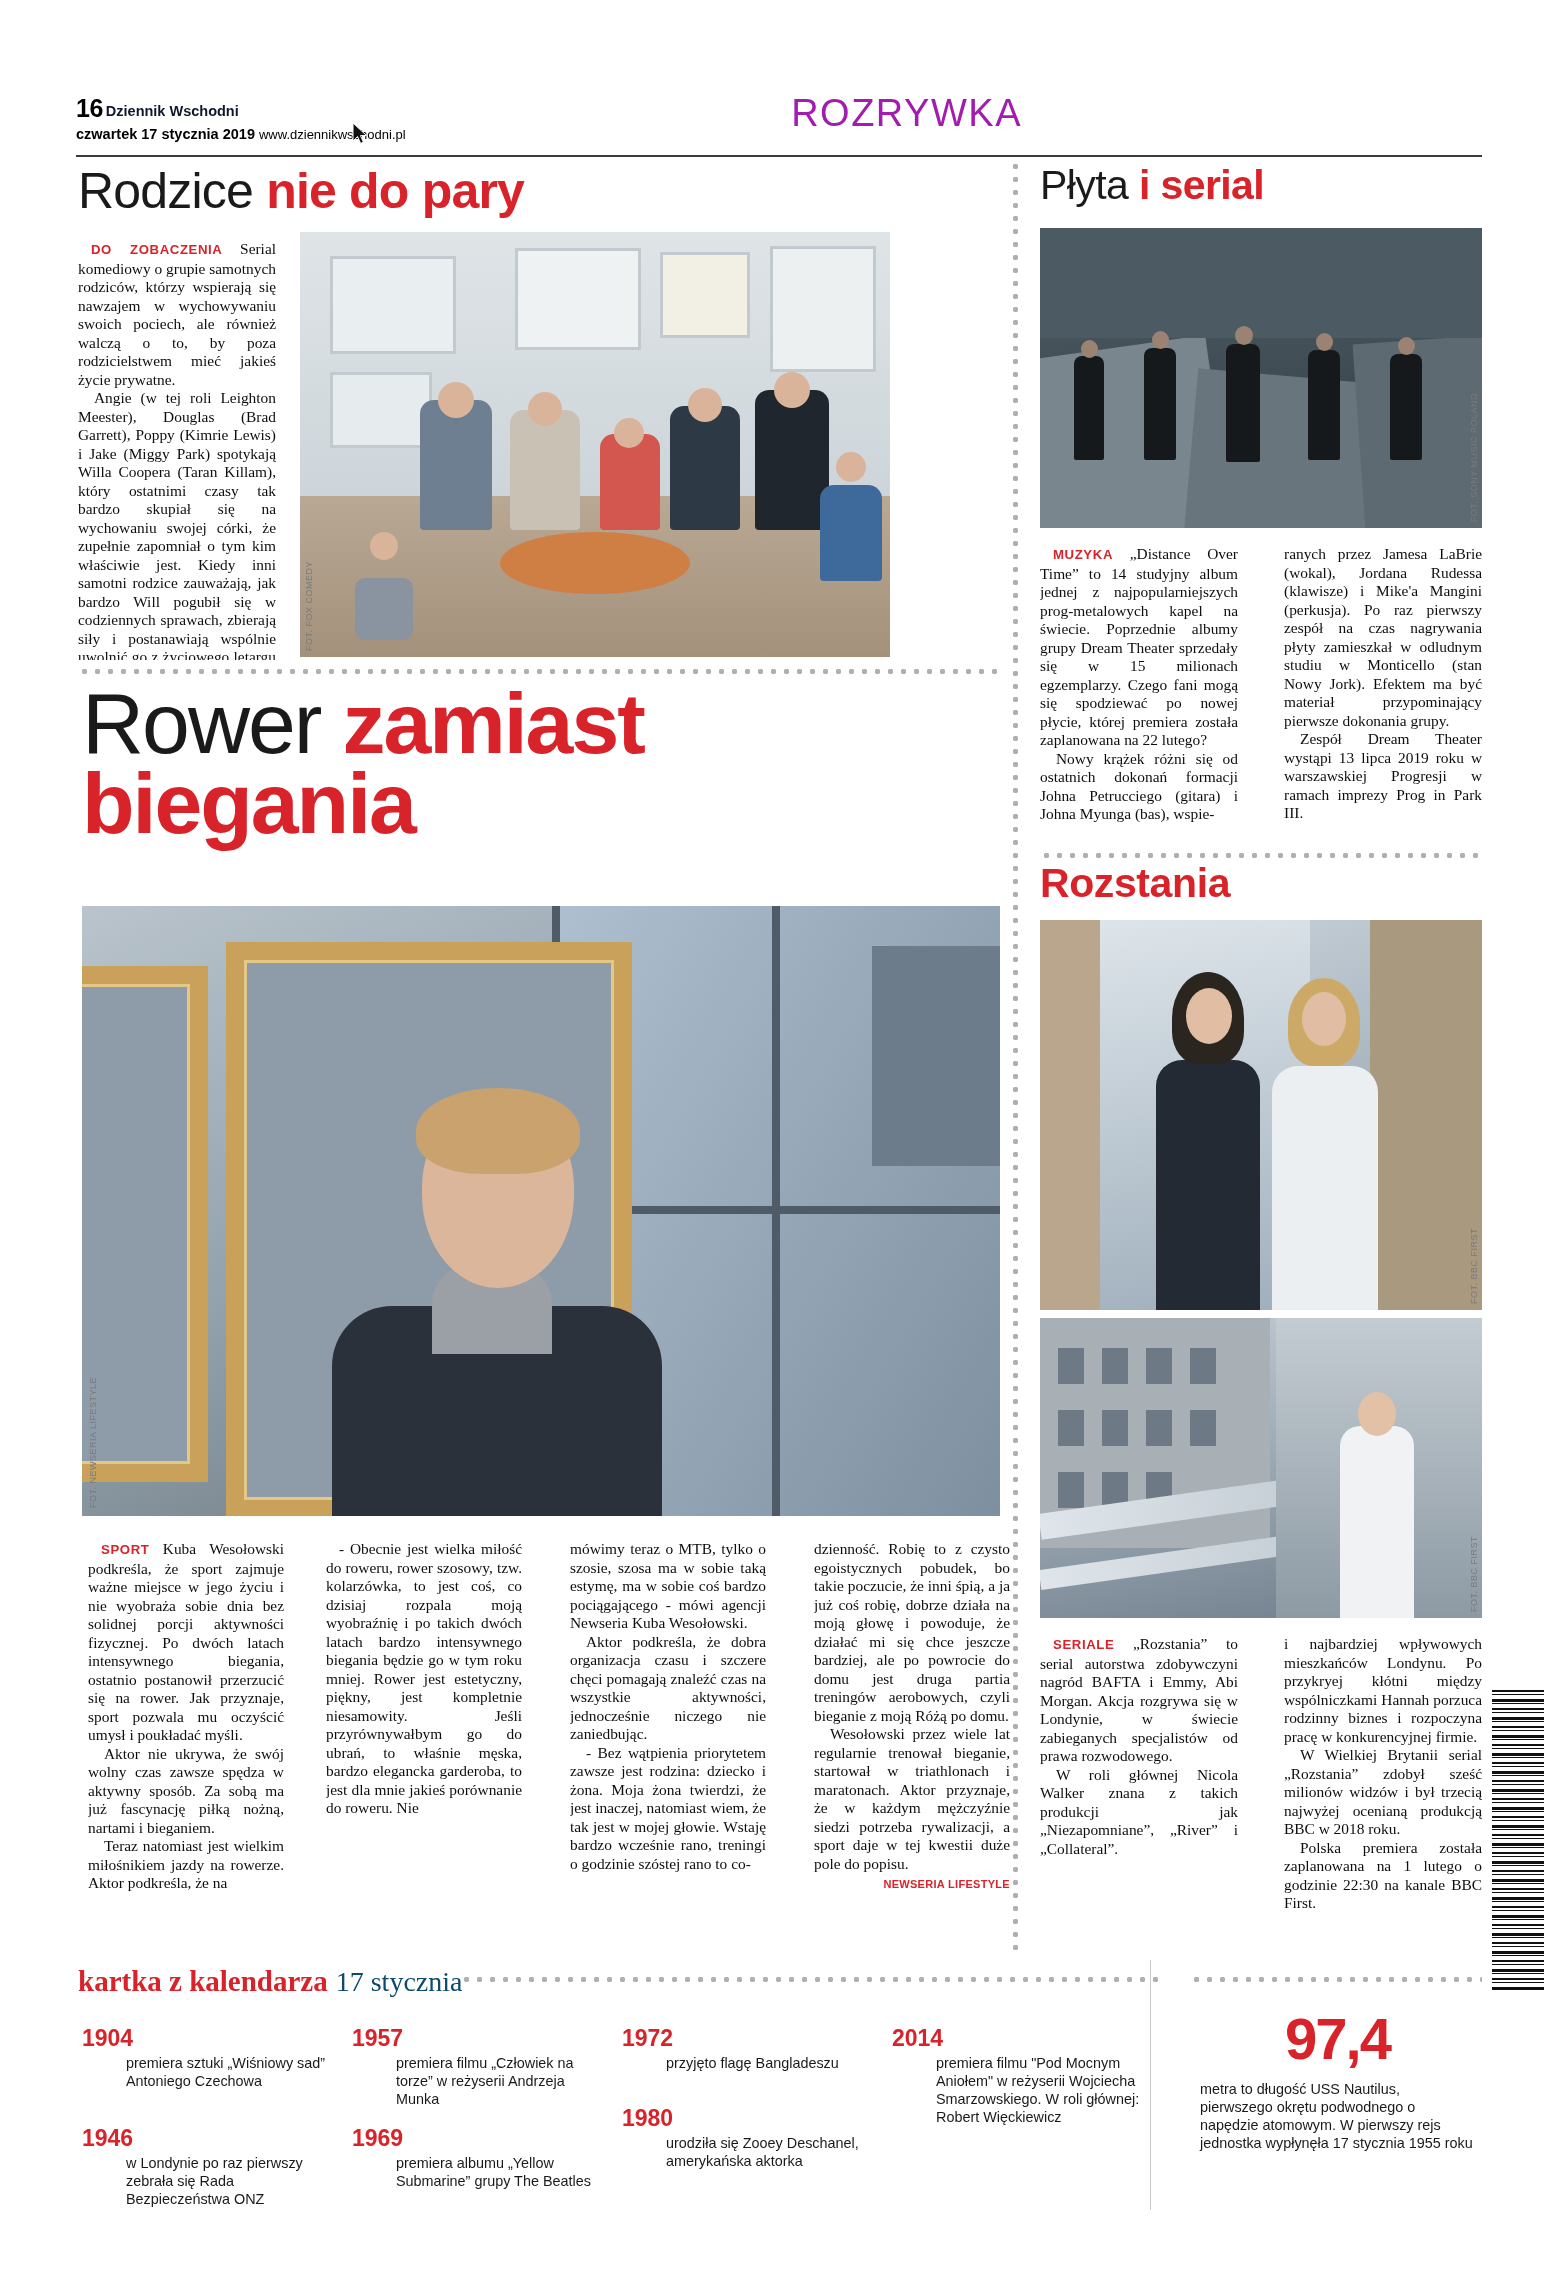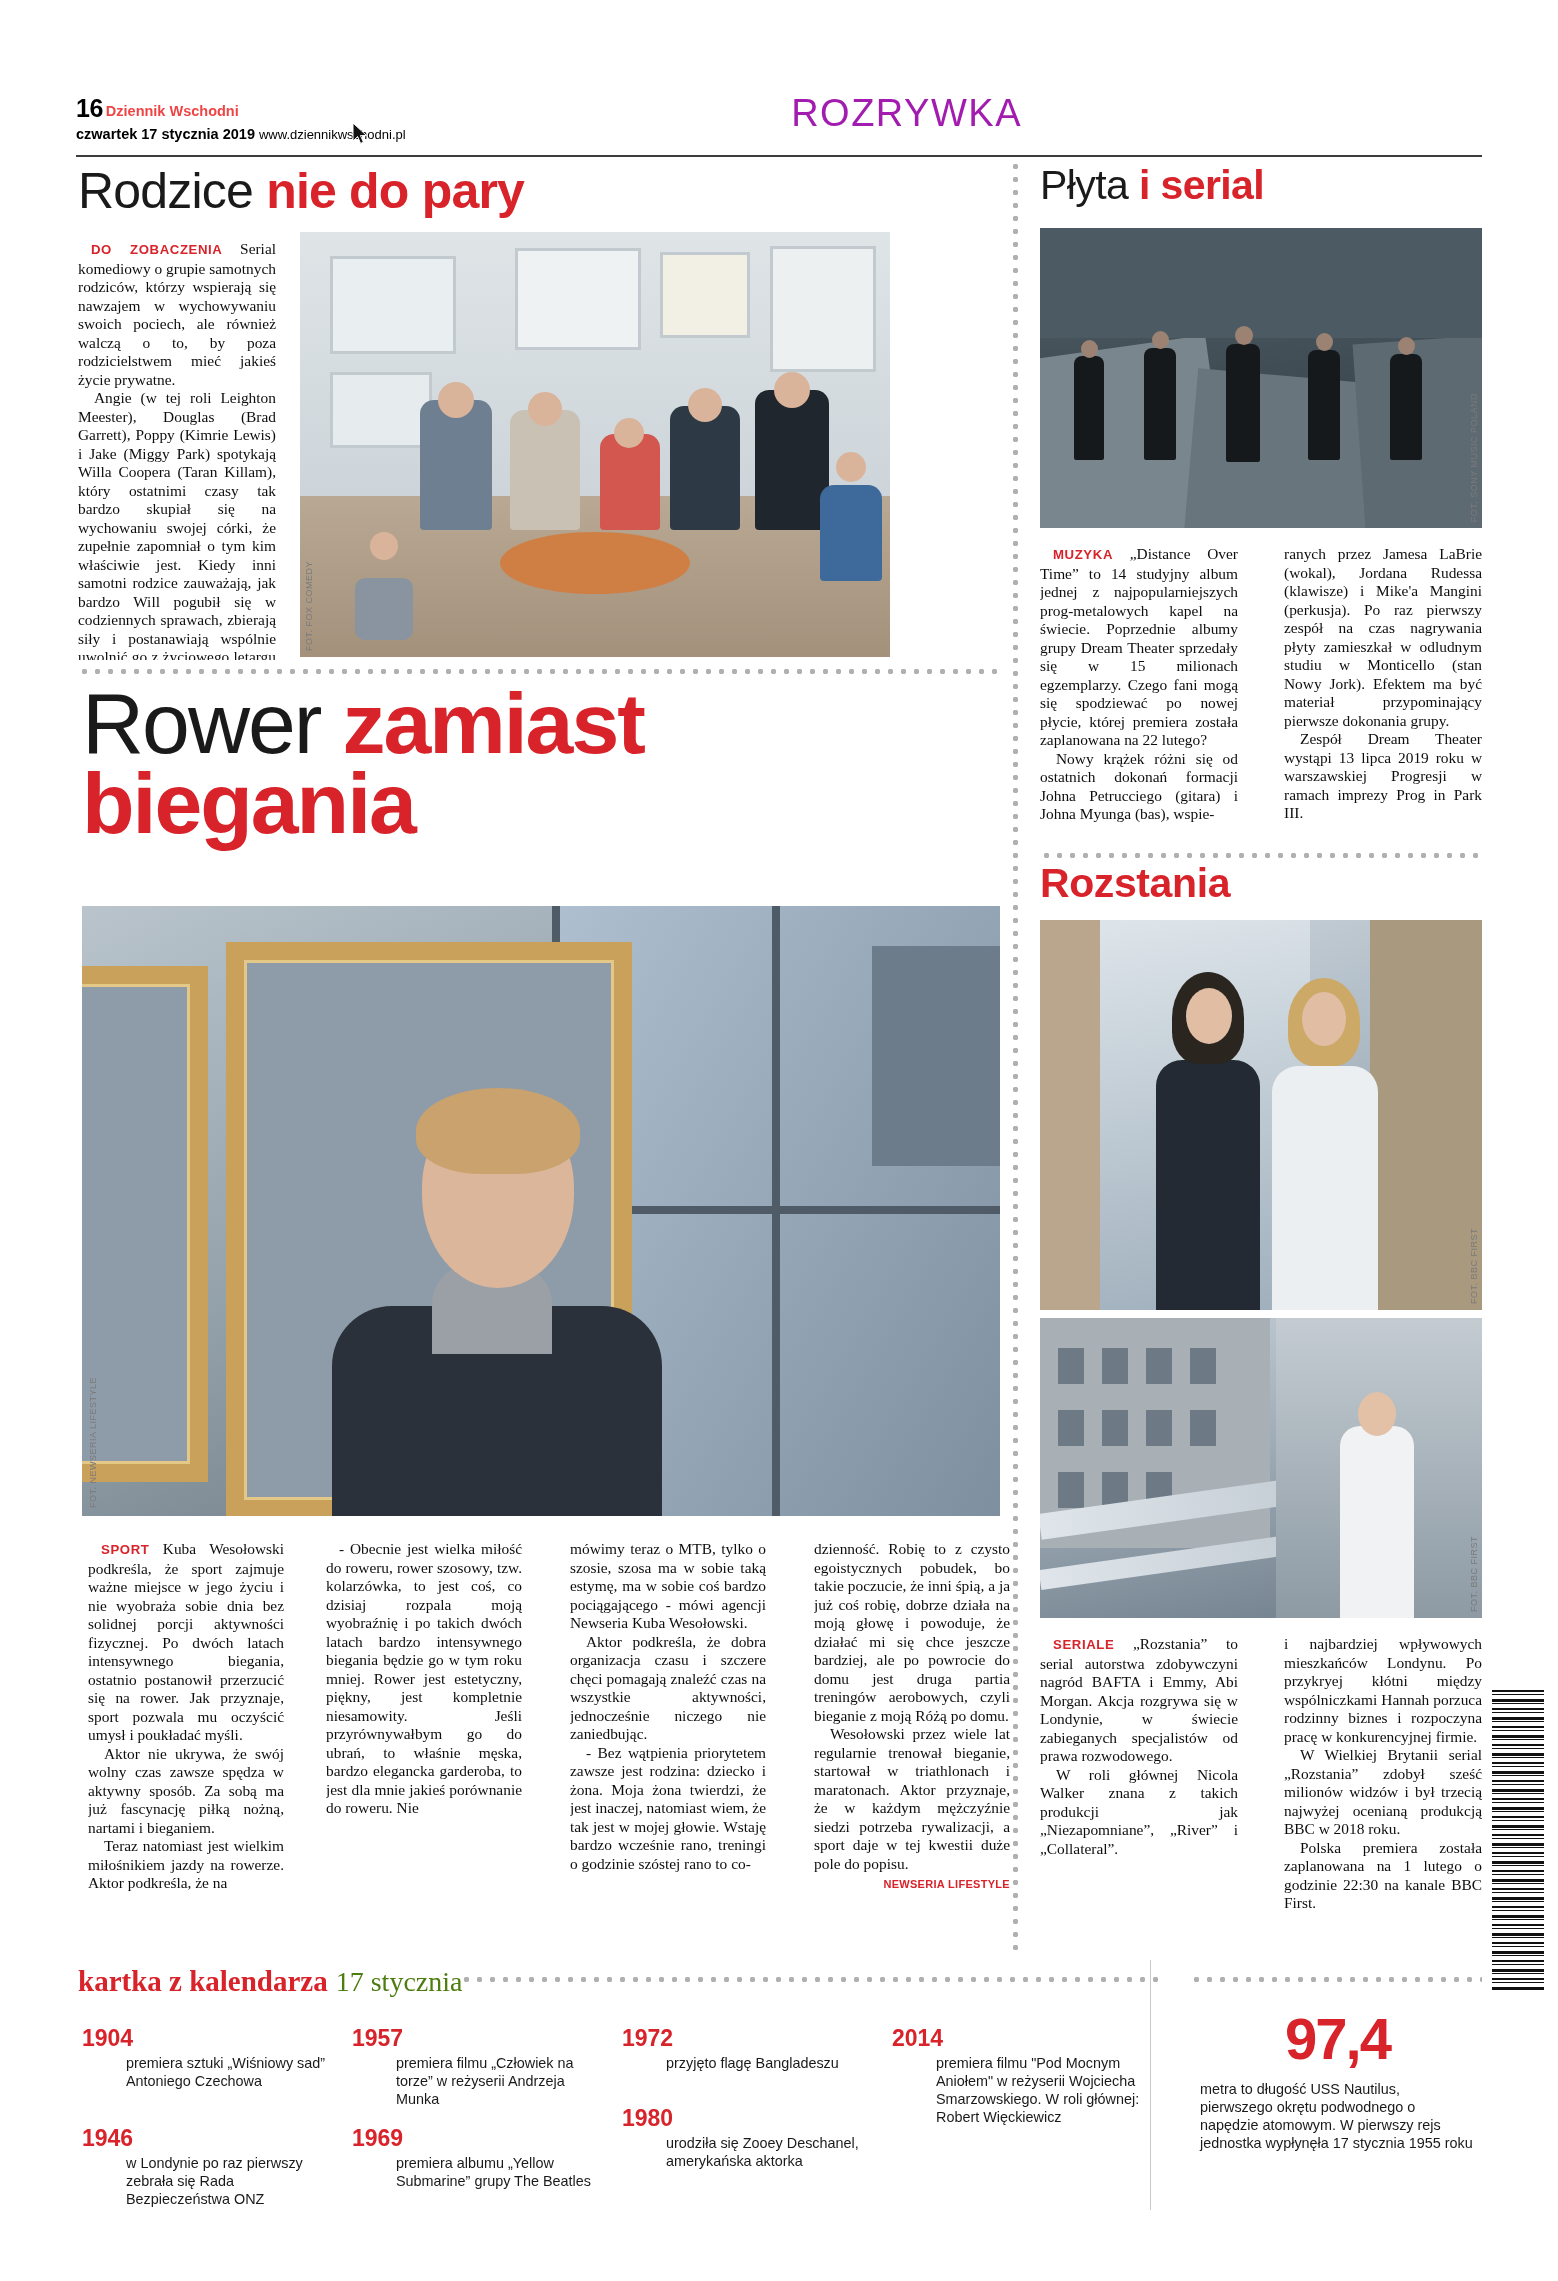--- a/index.html
+++ b/index.html
@@ -38,21 +38,21 @@
   .mast-pageno {
     font-size: 25px;
     font-weight: bold;
     letter-spacing: -0.5px;
     color: #000;
     vertical-align: -1px;
   }
   .mast-paper {
     font-size: 14.5px;
     font-weight: bold;
-    color: #ef4444;
+    color: #0f172a;
     margin-left: 3px;
   }
   .mast-line2 {
     white-space: nowrap;
     line-height: 1;
     margin-top: 5px;
   }
   .mast-date {
     font-size: 14.5px;
     font-weight: bold;
@@ -256,21 +256,21 @@
     font-family: "Liberation Serif", serif;
     font-size: 29px;
     font-weight: bold;
     color: #d8232a;
     white-space: nowrap;
   }
   .kal-date {
     font-family: "Liberation Serif", serif;
     font-size: 28px;
     font-weight: normal;
-    color: #4d7c0f;
+    color: #0c4a6e;
     margin-left: 8px;
   }
   .kal-item { position: absolute; width: 250px; }
   .kal-year {
     font-family: "Liberation Sans", sans-serif;
     font-size: 23px;
     font-weight: bold;
     color: #d8232a;
     line-height: 1.05;
     margin-bottom: 4px;

